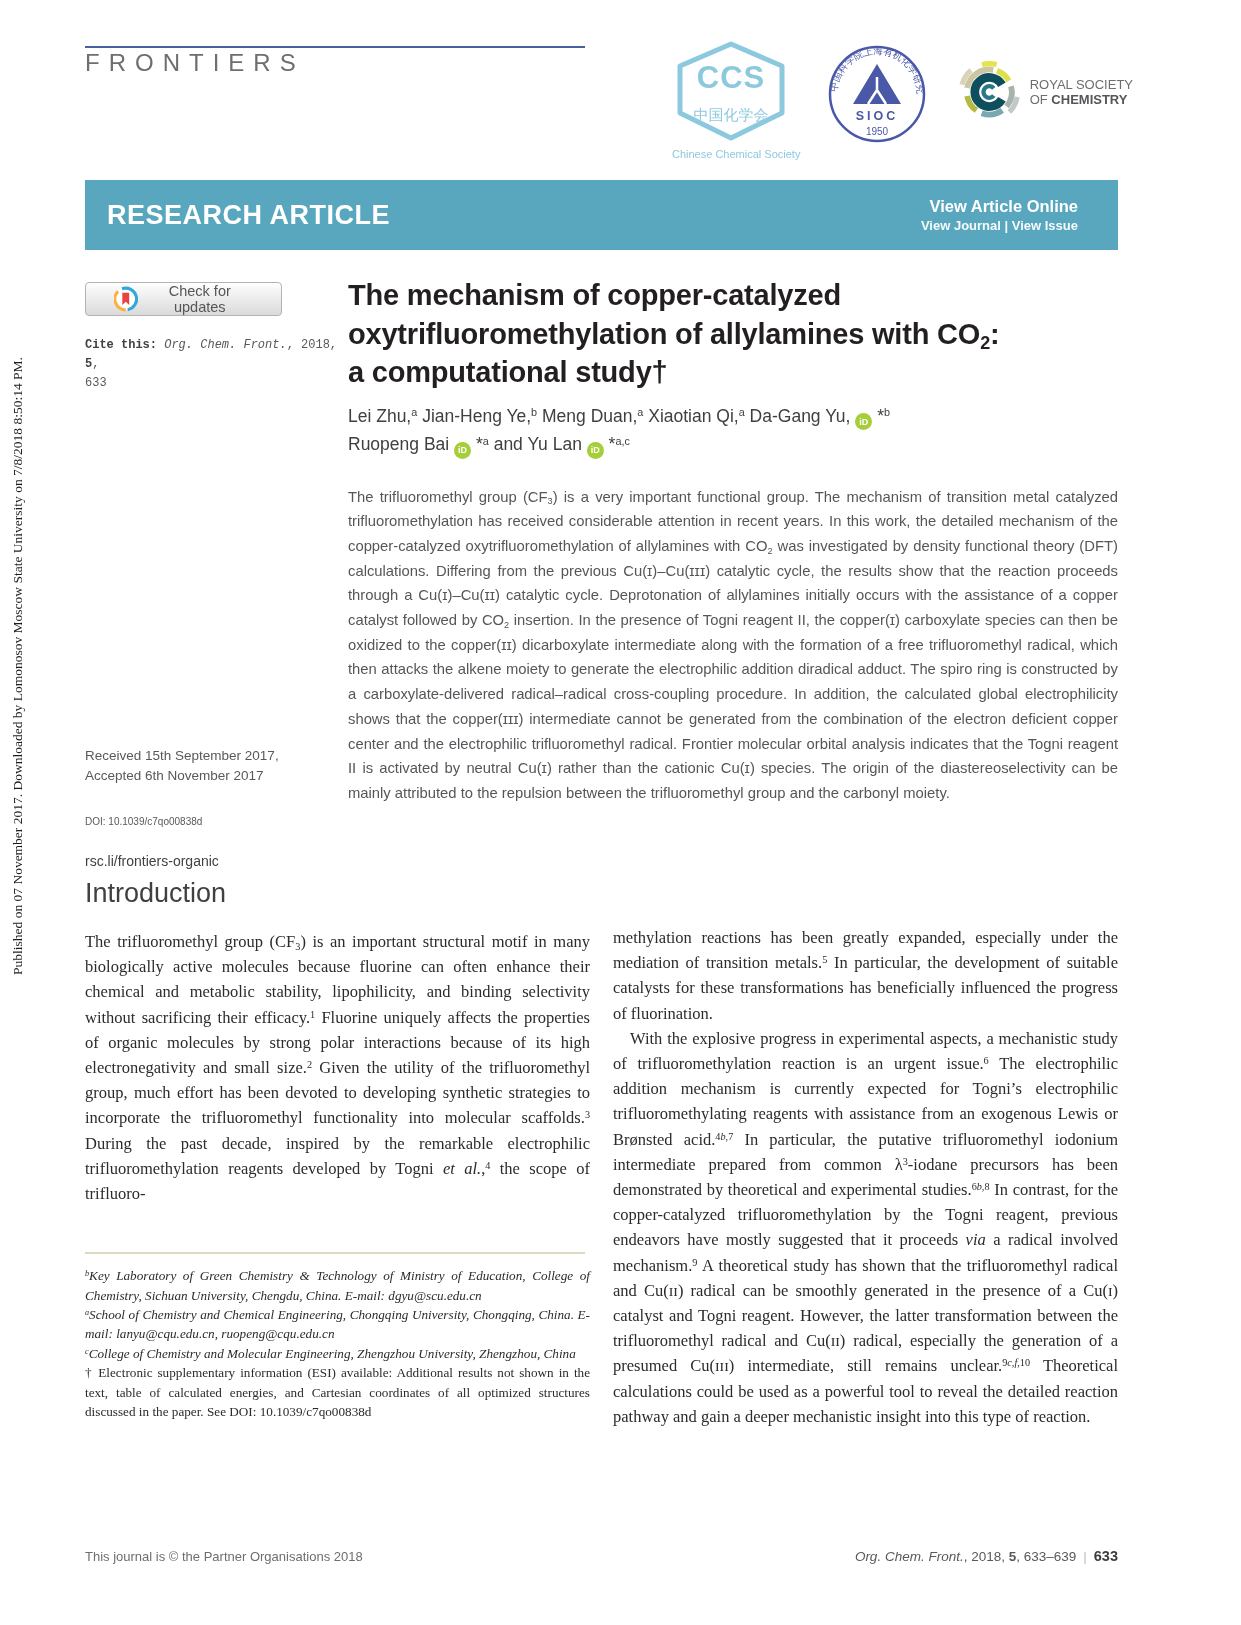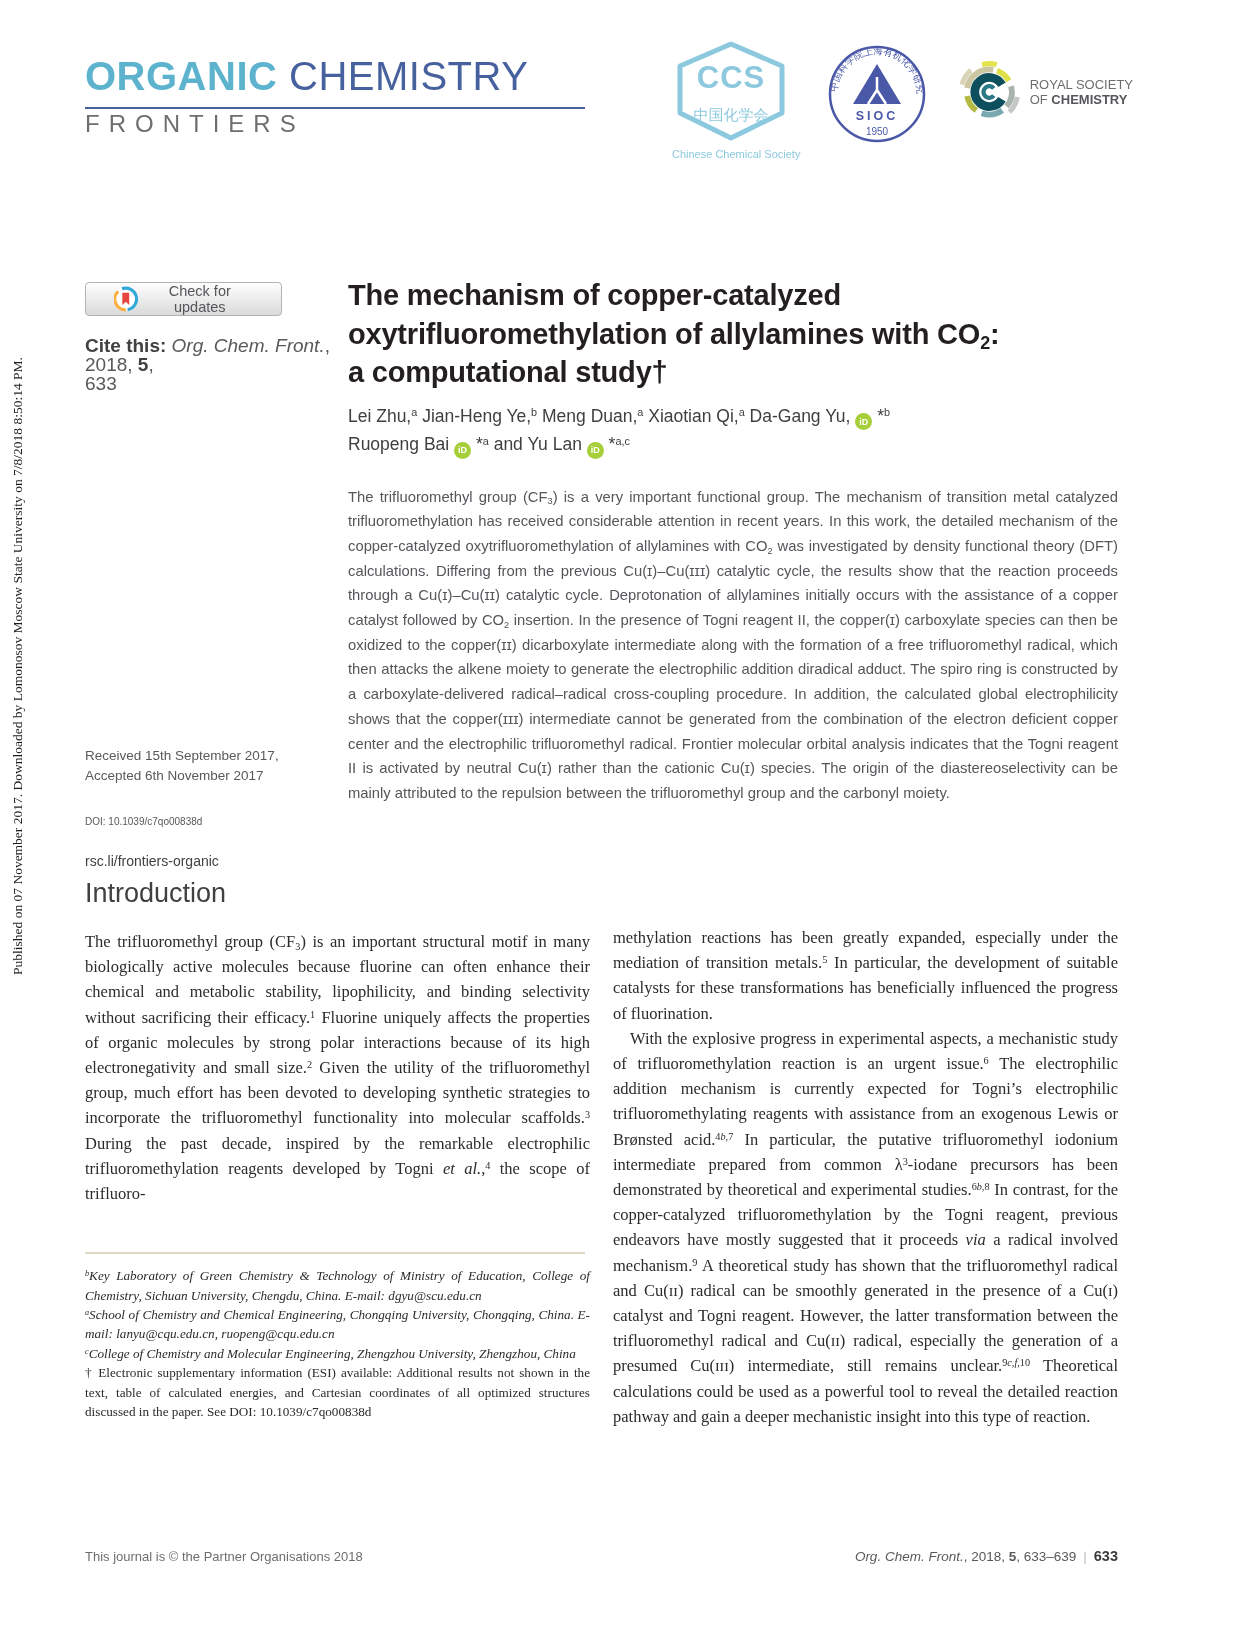--- a/index.html
+++ b/index.html
@@ -45,21 +45,21 @@
   
   .headreg { position:absolute; left:85px; top:250px; width:1033px; height:625px; }
   .metacol { position:absolute; left:0; top:0; width:255px; }
   .check-btn {
     position:absolute; top:32px; left:0; width:197px; height:34px;
     border:1px solid #b3b3b3; border-radius:4px;
     background:linear-gradient(#fefefe,#dadada);
     display:flex; align-items:center; gap:9px; padding:0 28px;
     font-family:"Liberation Sans",sans-serif; font-size:14.5px; color:#55565a; cursor:pointer;
   }
-  .cite { position:absolute; top:86px; left:0; font-size:19px; line-height:19px; color:#58595b; }
+  .cite { position:absolute; top:86px; left:0; font-size:12px; line-height:19px; color:#58595b;font-family:Liberation Mono, monospace; }
   .cite .b { color:#414042; }
   .received { position:absolute; top:496px; left:0; font-size:13.5px; line-height:20px; color:#58595b; }
   .doi { position:absolute; top:566px; left:0; font-size:10px; color:#58595b; }
   .rsclink { position:absolute; top:603px; left:0; font-size:14px; color:#414042; cursor:pointer; }
 
   .maincol { position:absolute; left:263px; top:0; width:770px; }
   .title { font-size:29px; line-height:38.5px; font-weight:bold; color:#231f20; max-width:668px; margin-top:26px; letter-spacing:-0.2px; }
   .authors { margin-top:10px; font-size:17.5px; line-height:28px; color:#3e3f41; }
   .abstract { margin-top:26px; font-size:14.8px; line-height:24.7px; color:#55565a; text-align:justify; }
 
@@ -104,24 +104,20 @@
 </style>
 </head>
 <body>
 
 <div id="page">
 
   <div class="vnote">Published on 07 November 2017. Downloaded by Lomonosov Moscow State University on 7/8/2018 8:50:14 PM.</div>
 
   <header class="masthead">
     <div>
-      <div class="logo-line1">
-        <span class="lg-organic">ORGANIC</span>
-        <span class="lg-chem">CHEMISTRY</span>
-      </div>
       <div class="logo-rule"></div>
       <div class="lg-frontiers">FRONTIERS</div>
     </div>
 
     <div class="ccs">
       <svg width="114" height="102" viewBox="0 0 114 102">
         <path d="M57,4 L108,26 L108,73 L57,98 L6,73 L6,26 Z" fill="none" stroke="#8cc9de" stroke-width="5" stroke-linejoin="round"></path>
         <text x="57" y="48" text-anchor="middle" font-family="Liberation Sans, sans-serif" font-size="31" font-weight="bold" letter-spacing="1" fill="#8cc9de">CCS</text>
         <text x="57" y="80" text-anchor="middle" font-family="Liberation Sans, sans-serif" font-size="15" fill="#8cc9de">中国化学会</text>
       </svg>
@@ -157,20 +153,29 @@
         <path d="M67.3,60 A20,20 0 1 1 67.3,40" stroke="#0e4f5d" stroke-width="12" fill="none"></path>
         <path d="M56.1,55.1 A8,8 0 1 1 56.1,44.9" stroke="#2a7886" stroke-width="6" fill="none"></path>
       </svg>
       <div class="rsc-text">
         <span>ROYAL SOCIETY</span><br>
         <span>OF </span><span class="b2">CHEMISTRY</span>
       </div>
     </div>
   </header>
 
+  <div class="banner">
+    <span class="banner-label">RESEARCH ARTICLE</span>
+    <span class="banner-links">
+      <span class="vao">View Article Online</span>
+      <span class="vj-vi">
+        <span>View Journal</span><span> | </span><span>View Issue</span>
+      </span>
+    </span>
+  </div>
 
   <section class="headreg">
     <div class="metacol">
       <button class="check-btn">
         <svg width="26" height="26" viewBox="0 0 26 26">
           <circle cx="13" cy="13" r="12.2" fill="#fff"></circle>
           <path d="M13,25 A12,12 0 0 1 4.5,4.5" stroke="#fbb040" stroke-width="3.4" fill="none"></path>
           <path d="M8.9,1.7 A12,12 0 1 1 15.1,24.8" stroke="#31a8d8" stroke-width="3.4" fill="none"></path>
           <path d="M9.2,6 h7.6 v13.6 l-3.8,-3.5 l-3.8,3.5 z" fill="#e64540"></path>
         </svg>

